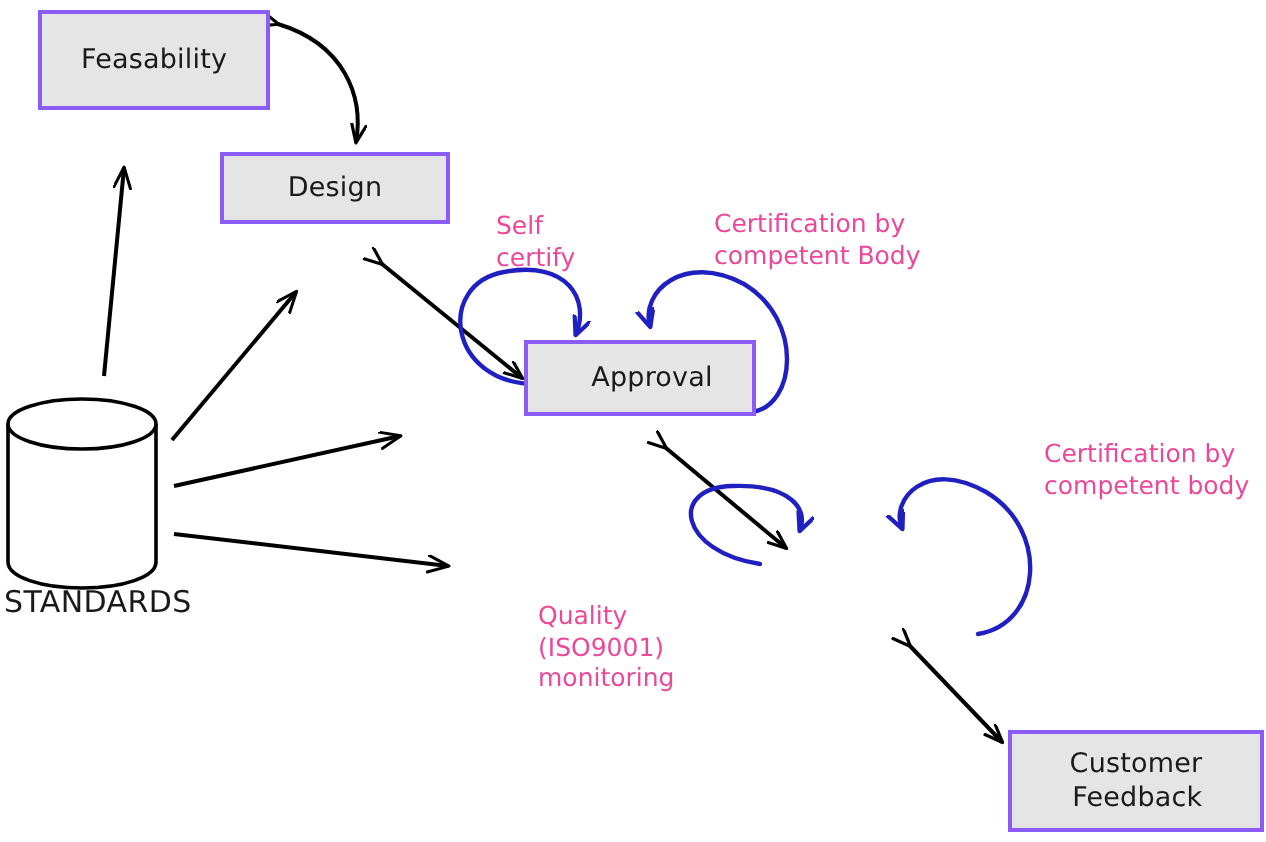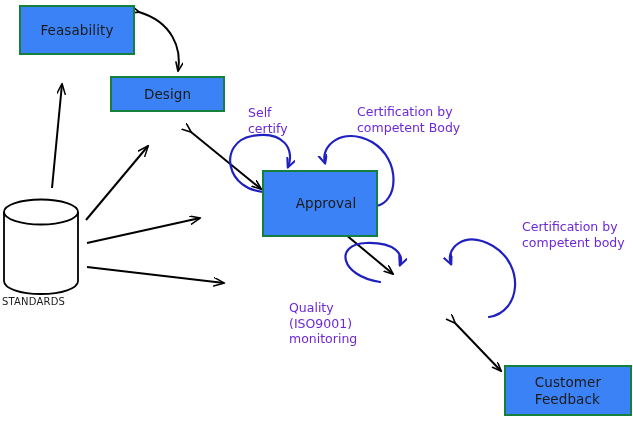--- a/index.html
+++ b/index.html
@@ -20,45 +20,45 @@
   #wires {
     position: absolute;
     left: 0;
     top: 0;
     width: 633px;
     height: 421px;
   }
   .node {
     position: absolute;
     box-sizing: border-box;
-    border: 2px solid #15803d;
-    background: #3b82f6;
+    border: 2px solid #8b5cf6;
+    background: #e5e5e5;
     display: flex;
     align-items: center;
     justify-content: center;
-    text-align: left;
+    text-align: right;
     color: #1a1a1a;
     font-size: 13.5px;
     line-height: 17px;
     letter-spacing: 0.1px;
     white-space: pre-line;
     z-index: 3;
   }
   .label {
     position: absolute;
-    color: #6d28d9;
+    color: #ec4899;
     font-size: 12.5px;
     line-height: 15.5px;
     white-space: pre-line;
     z-index: 4;
   }
   .store-label {
     position: absolute;
     color: #1a1a1a;
-    font-size: 10px;
+    font-size: 15px;
     line-height: 15px;
     letter-spacing: 0.2px;
     z-index: 4;
     white-space: nowrap;
   }
 </style>
 </head>
 <body>
 
 <div id="canvas">
@@ -131,38 +131,38 @@
   </svg>
 
   <div class="node" style="left:19px; top:5px; width:116px; height:50px;">
     <span>Feasability</span>
   </div>
 
   <div class="node" style="left:110px; top:76px; width:115px; height:36px;">
     <span>Design</span>
   </div>
 
-  <div class="node" style="left:262px; top:170px; width:116px; height:67px;padding-left:12px;">
+  <div class="node" style="left:262px; top:170px; width:116px; height:38px;padding-left:12px;">
     <span>Approval</span>
   </div>
 
 
   <div class="node" style="left:504px; top:365px; width:128px; height:51px;">
     <span>Customer
 Feedback</span>
   </div>
 
   <div class="store-label" style="left:2px; top:294px;">STANDARDS</div>
 
   <div class="label" style="left:248px; top:105px;">Self
 certify</div>
 
   <div class="label" style="left:357px; top:104px;">Certification by
 competent Body</div>
 
-  <div class="label" style="left:269px; top:300px;margin-left:20px;">Quality
+  <div class="label" style="left:269px; top:300px;">Quality
 (ISO9001)
 monitoring</div>
 
   <div class="label" style="left:522px; top:219px;">Certification by
 competent body</div>
 
 </div>
 
 </body></html>

